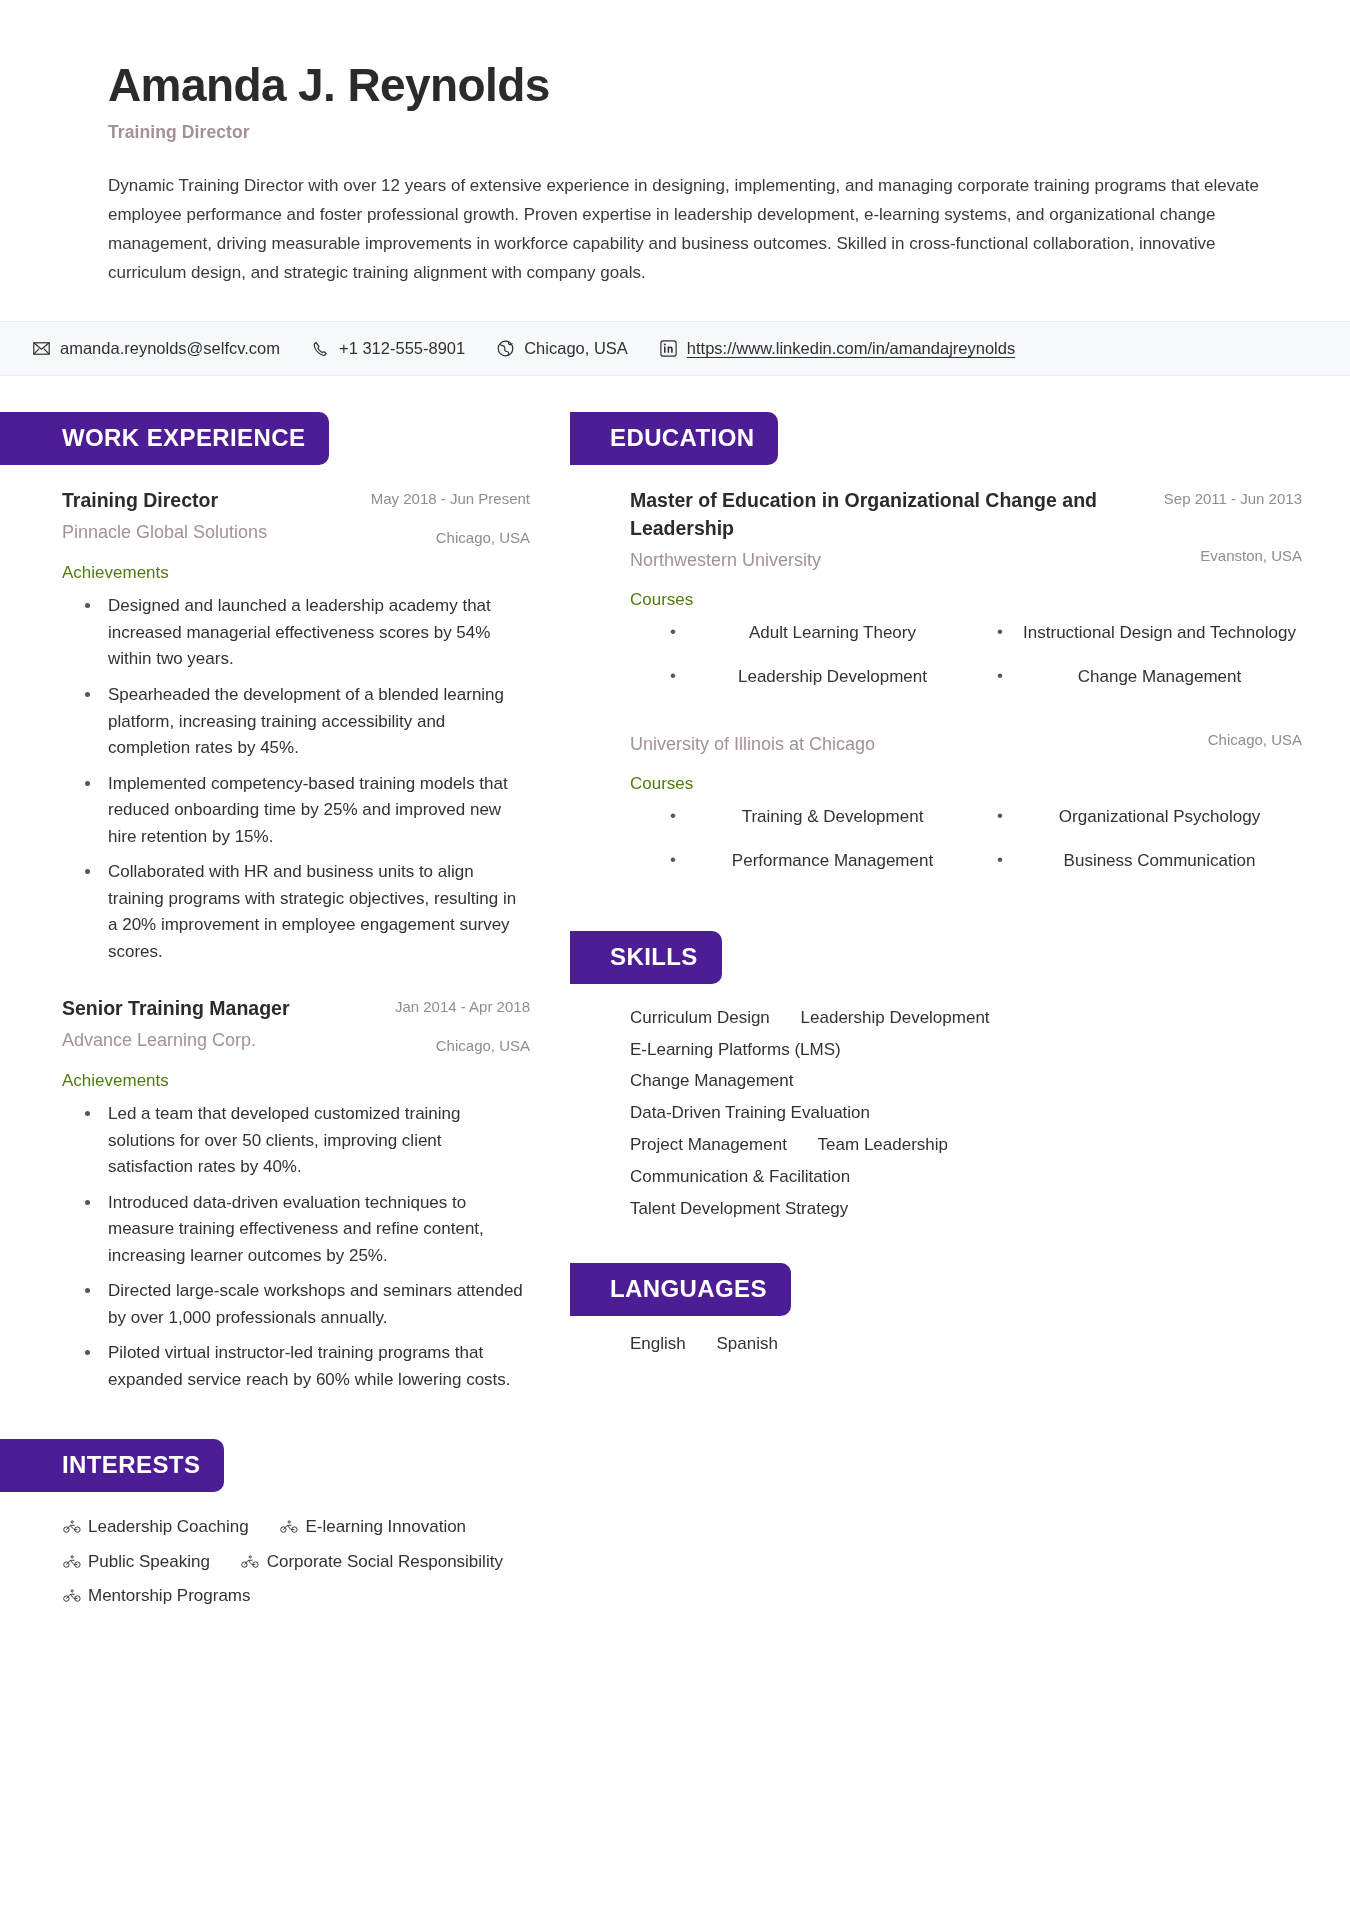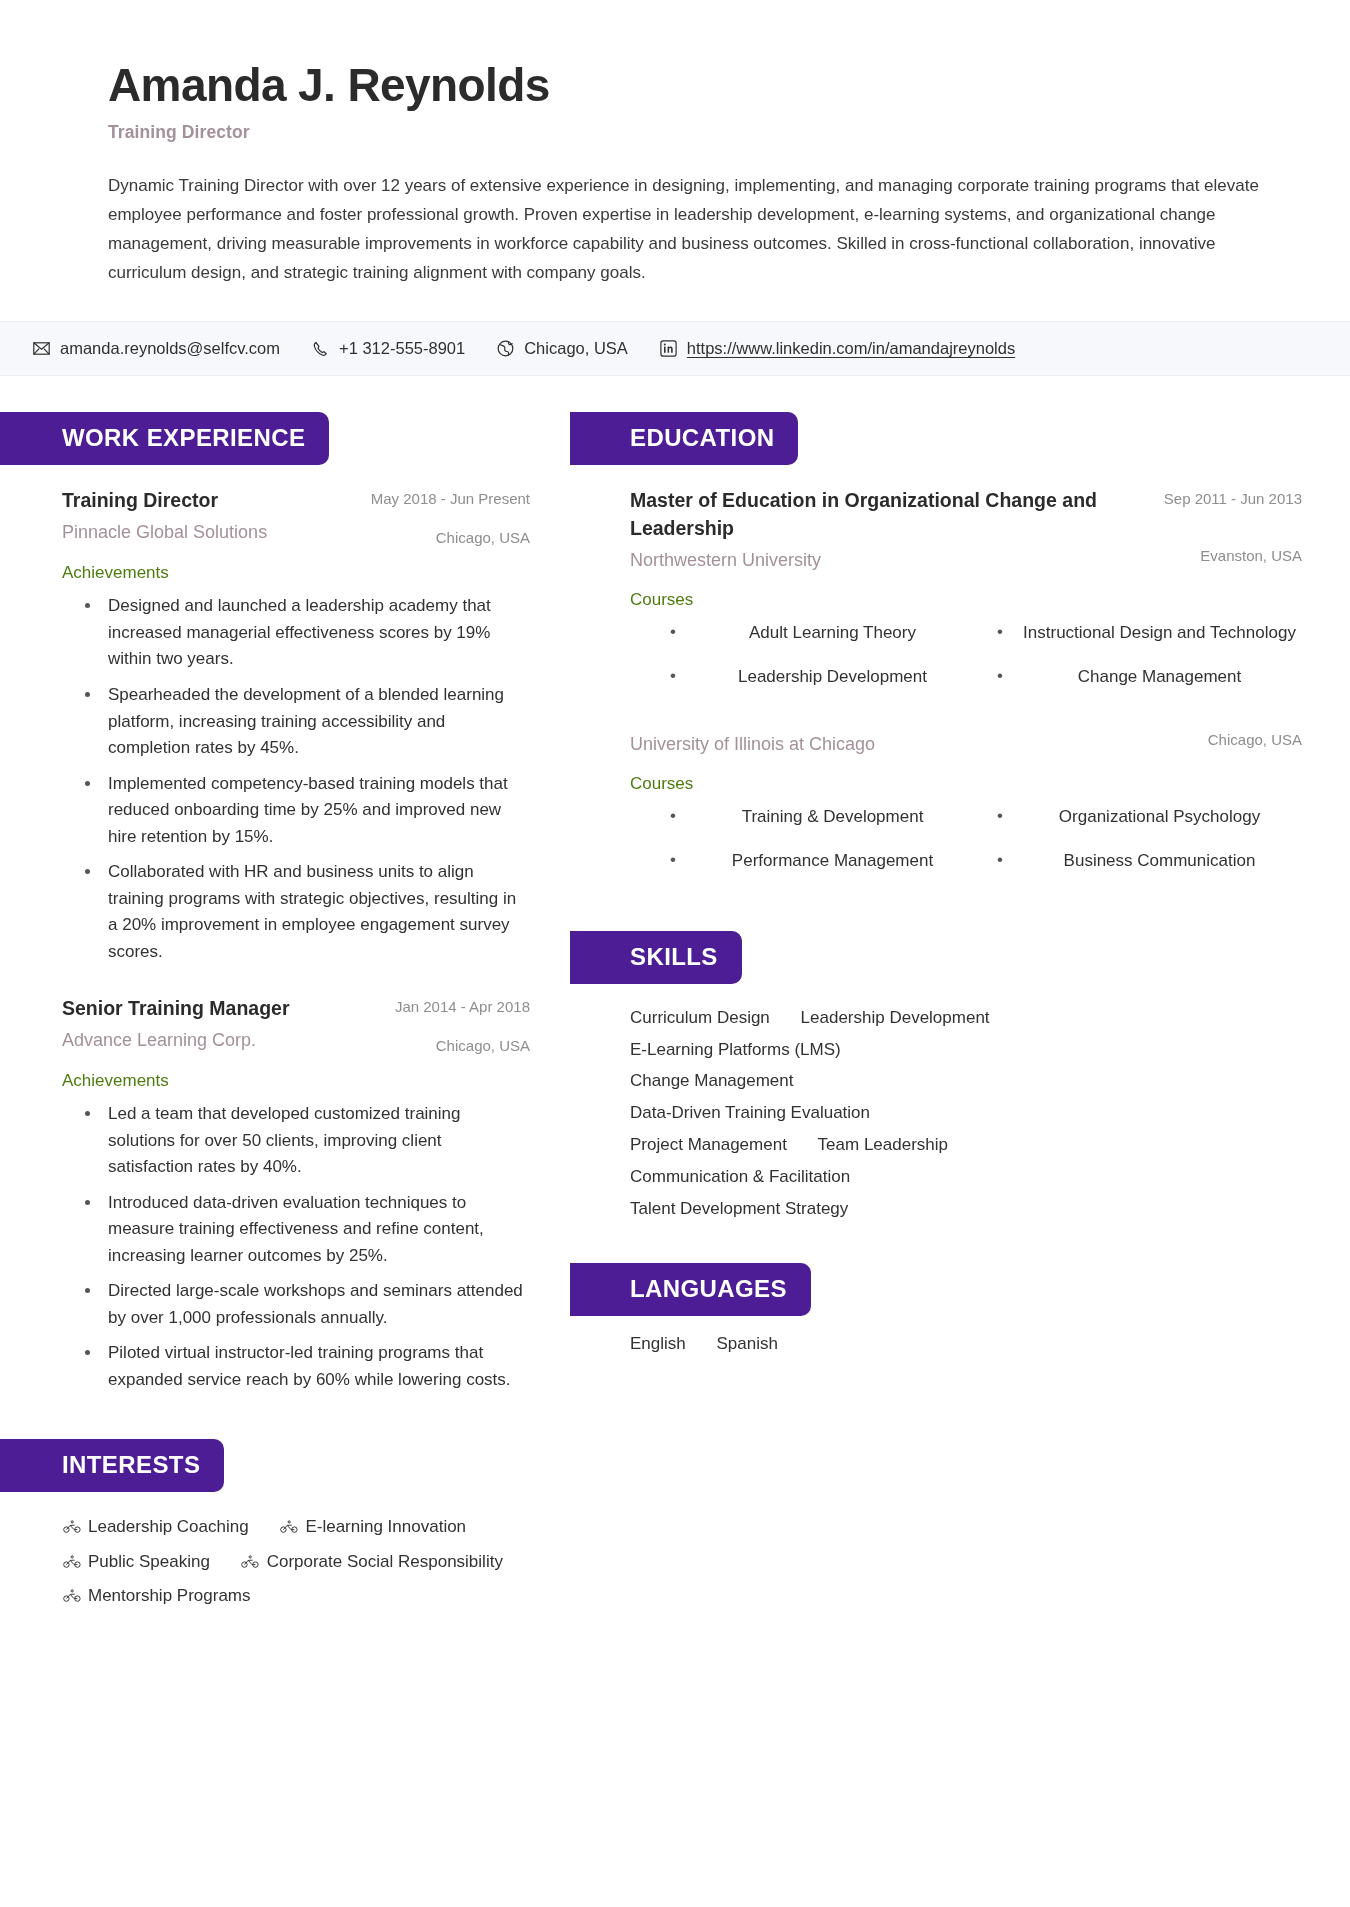--- a/index.html
+++ b/index.html
@@ -96,21 +96,21 @@
     color: #ffffff;
     font-size: 24px;
     font-weight: bold;
     letter-spacing: 0.4px;
     padding: 12px 24px 13px 0;
     border-radius: 0 10px 10px 0;
     display: inline-block;
   }
   .sec-head-wrap { display: block; }
   .sec-head.left-offset { padding-left: 62px; }
-  .sec-head.right-offset { padding-left: 60px; }
+  .sec-head.right-offset { padding-left: 40px; }
 
   .left-body  { padding: 0 40px 0 62px; }
   .right-body { padding: 0 48px 0 60px; }
 
   
   .entry { margin-top: 22px; }
   .entry-top {
     display: flex;
     justify-content: space-between;
     align-items: flex-start;
@@ -325,21 +325,21 @@
               <div class="entry-title">Training Director</div>
               <div class="entry-org">Pinnacle Global Solutions</div>
             </div>
             <div class="entry-meta">
               <div class="entry-date">May 2018 - Jun Present</div>
               <div class="entry-loc">Chicago, USA</div>
             </div>
           </div>
           <div class="sub-label">Achievements</div>
           <ul class="bullets">
-            <li>Designed and launched a leadership academy that increased managerial effectiveness scores by 19% within two years.</li>
+            <li>Designed and launched a leadership academy that increased managerial effectiveness scores by 54% within two years.</li>
             <li>Spearheaded the development of a blended learning platform, increasing training accessibility and completion rates by 45%.</li>
             <li>Implemented competency-based training models that reduced onboarding time by 25% and improved new hire retention by 15%.</li>
             <li>Collaborated with HR and business units to align training programs with strategic objectives, resulting in a 20% improvement in employee engagement survey scores.</li>
           </ul>
         </div>
 
         <div class="entry" style="margin-top:30px">
           <div class="entry-top">
             <div class="entry-main">
               <div class="entry-title">Senior Training Manager</div>

